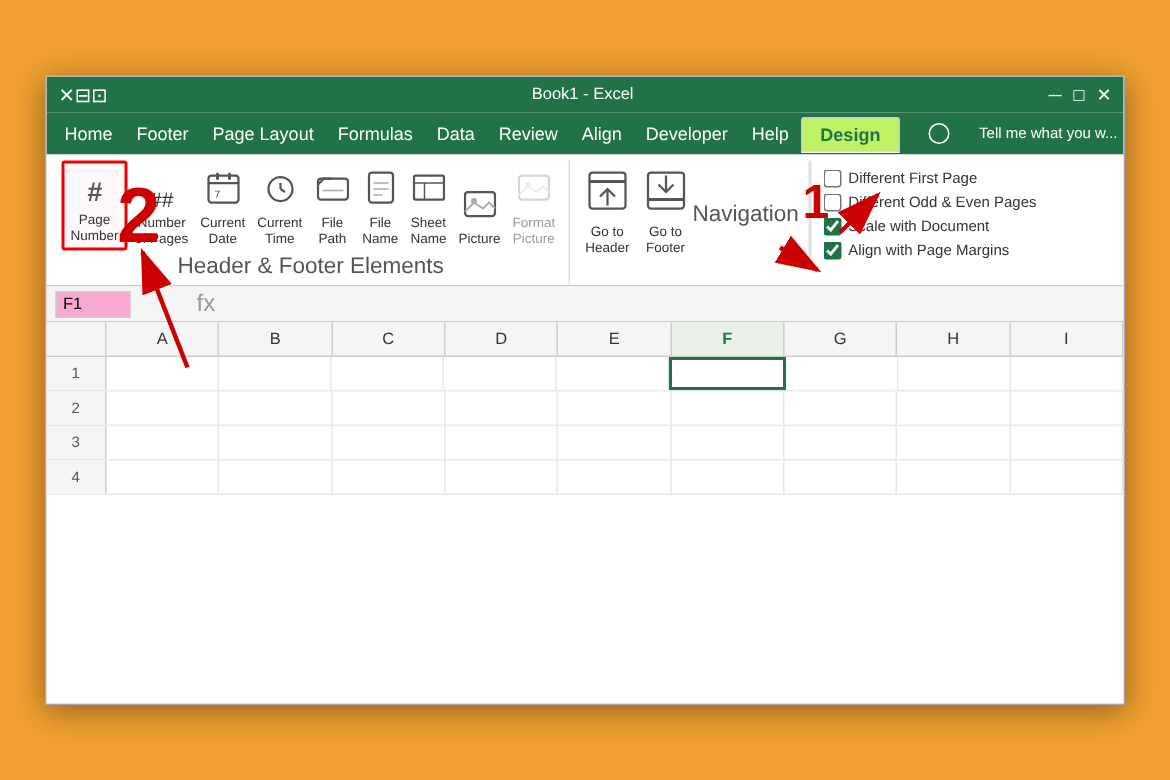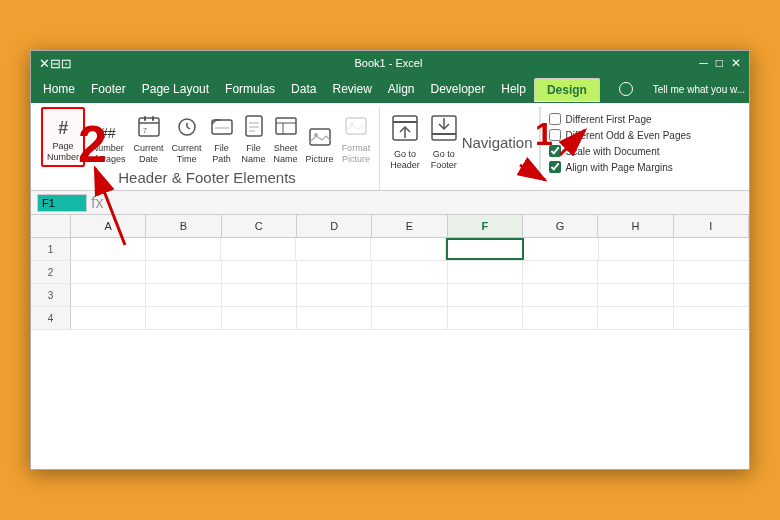--- a/index.html
+++ b/index.html
@@ -223,29 +223,30 @@
       height: 24px;
       display: flex;
       align-items: center;
       padding: 0 6px;
       gap: 4px;
     }
     .name-box {
       width: 50px;
       height: 18px;
       border: 1px solid #ccc;
-      background: #14b8a6;
+      background: #f9a8d4;
       font-size: 11px;
       padding: 0 4px;
       display: flex;
       align-items: center;
     }
     .formula-separator {
       font-size: 16px;
       color: #999;
+      margin-left: 40px;
     }
     .formula-input {
       flex: 1;
       height: 18px;
       border: none;
       background: transparent;
       font-size: 11px;
     }
 
     

